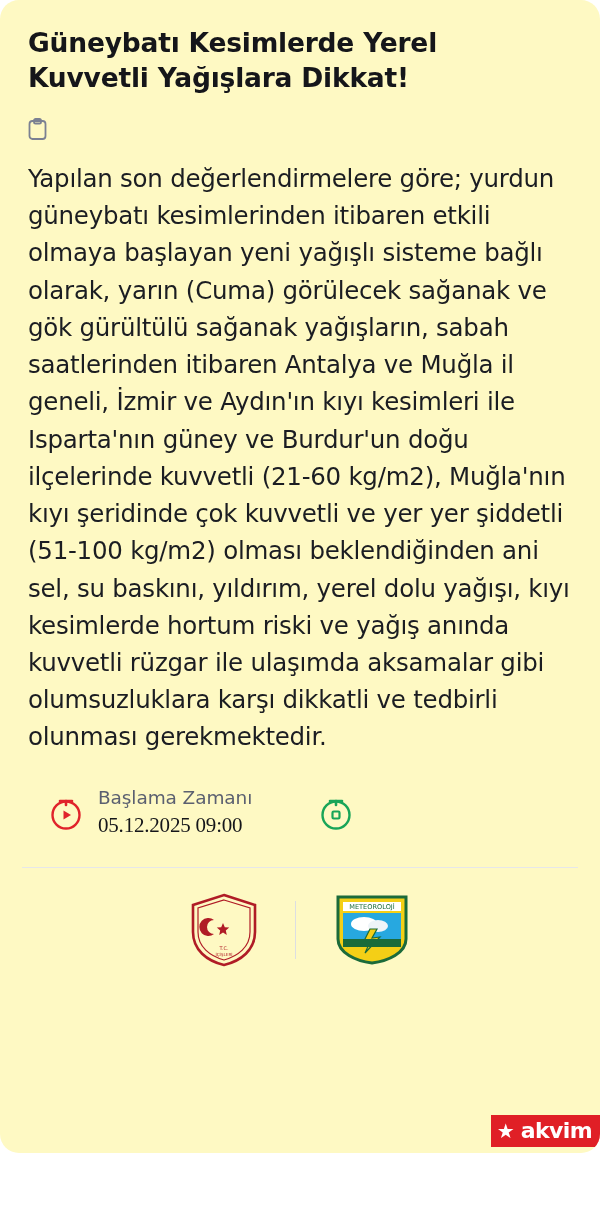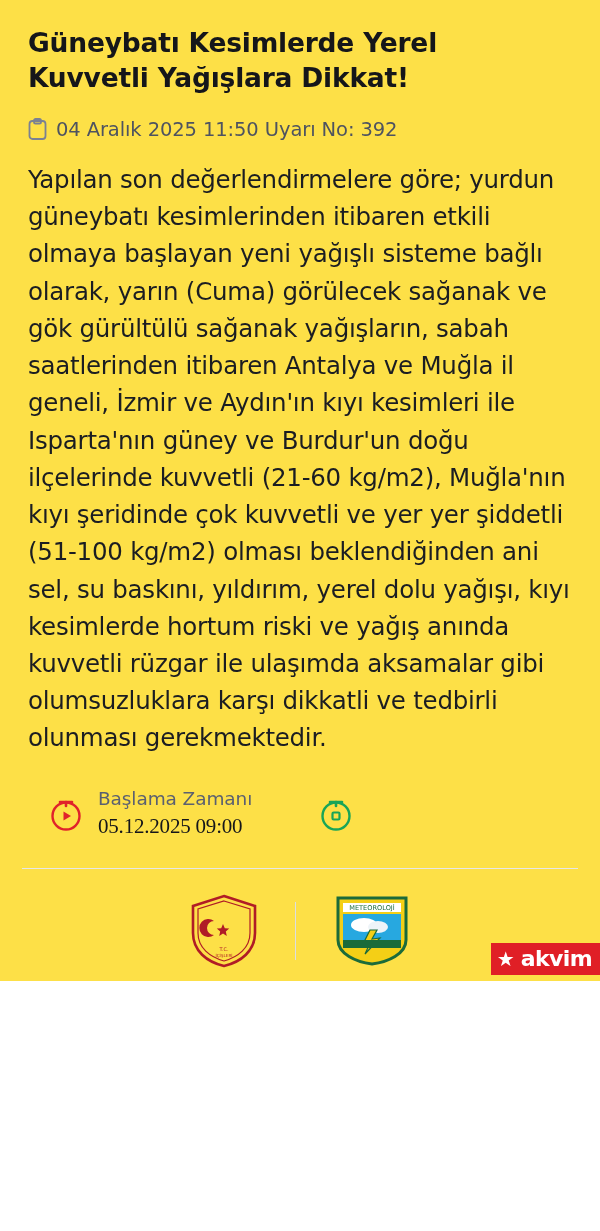--- a/index.html
+++ b/index.html
@@ -5,23 +5,24 @@
   * { box-sizing: border-box; margin: 0; padding: 0; }
   html, body {
     width: 600px;
     height: 1231px;
     background: #ffffff;
     font-family: "DejaVu Sans", sans-serif;
   }
   .page {
     position: relative;
     width: 600px;
-    height: 981px;
-    background: #fde047;
+    height: 1153px;
+    background: #fef9c3;
     overflow: hidden;
+    border-radius: 19px;
   }
   .content {
     padding: 26px 28px 0 28px;
   }
   .title {
     font-size: 26.5px;
     font-weight: bold;
     line-height: 1.32;
     color: #15161a;
     letter-spacing: -0.2px;
@@ -128,21 +129,20 @@
 
   <div class="content">
 
     <h1 class="title">Güneybatı Kesimlerde Yerel Kuvvetli Yağışlara Dikkat!</h1>
 
     <div class="meta-row">
       <svg class="meta-icon" viewBox="0 0 19 22">
         <rect x="1.5" y="3" width="16" height="18" rx="3" fill="none" stroke="#7b8192" stroke-width="1.8"></rect>
         <rect x="6" y="1" width="7" height="4.5" rx="1.6" fill="none" stroke="#7b8192" stroke-width="1.8"></rect>
       </svg>
-      <span class="meta-text">04 Aralık 2025 11:50 Uyarı No: 392</span>
     </div>
 
     <div class="body-text">Yapılan son değerlendirmelere göre; yurdun güneybatı kesimlerinden itibaren etkili olmaya başlayan yeni yağışlı sisteme bağlı olarak, yarın (Cuma) görülecek sağanak ve gök gürültülü sağanak yağışların, sabah saatlerinden itibaren Antalya ve Muğla il geneli, İzmir ve Aydın'ın kıyı kesimleri ile Isparta'nın güney ve Burdur'un doğu ilçelerinde kuvvetli (21-60 kg/m2), Muğla'nın kıyı şeridinde çok kuvvetli ve yer yer şiddetli (51-100 kg/m2) olması beklendiğinden ani sel, su baskını, yıldırım, yerel dolu yağışı, kıyı kesimlerde hortum riski ve yağış anında kuvvetli rüzgar ile ulaşımda aksamalar gibi olumsuzluklara karşı dikkatli ve tedbirli olunması gerekmektedir.</div>
 
     <div class="times">
 
       <div class="time-block start">
         <svg class="clock-icon" viewBox="0 0 40 42">
           <circle cx="20" cy="24" r="13.5" fill="none" stroke="#e0232b" stroke-width="2.4"></circle>
           <path d="M14 10 L26 10" stroke="#e0232b" stroke-width="2.6" stroke-linecap="round"></path>

